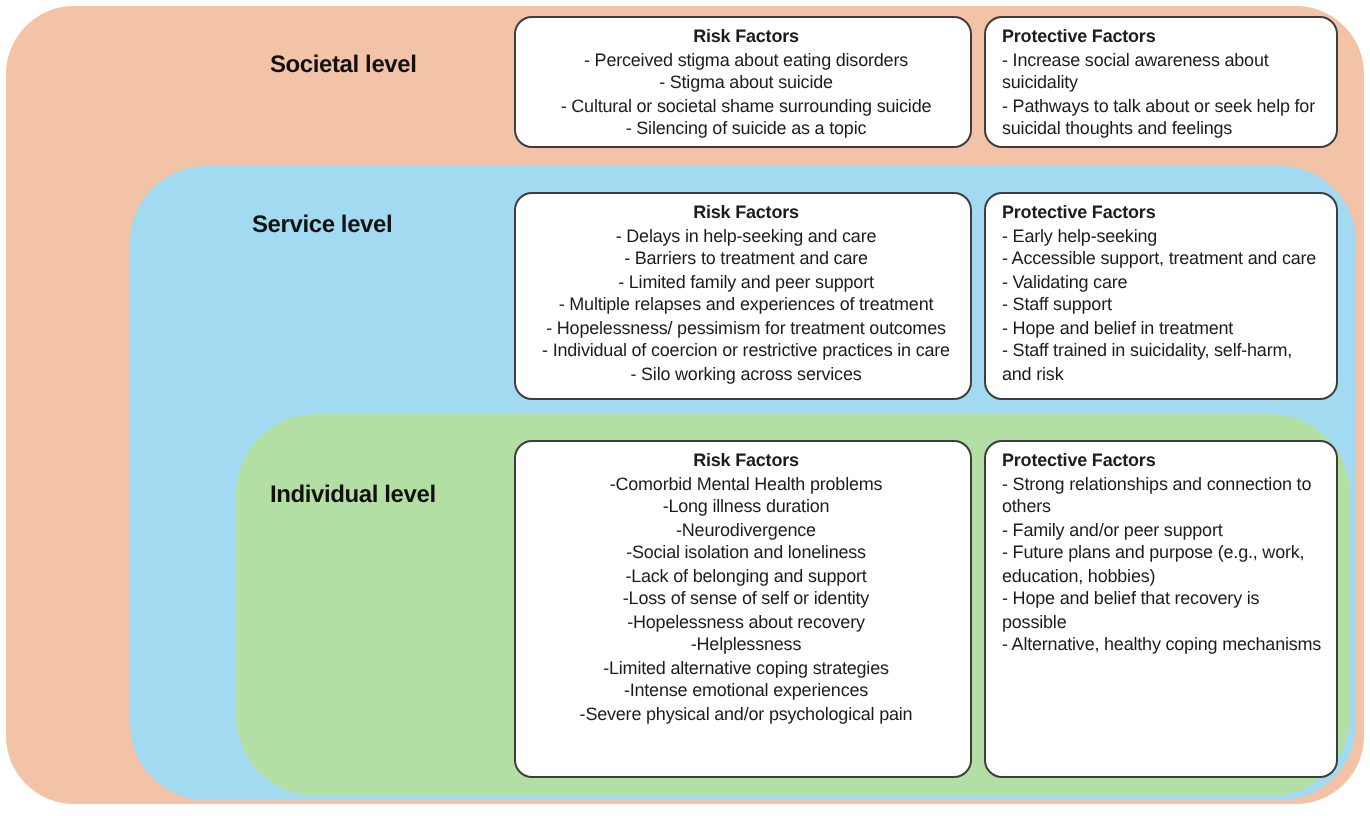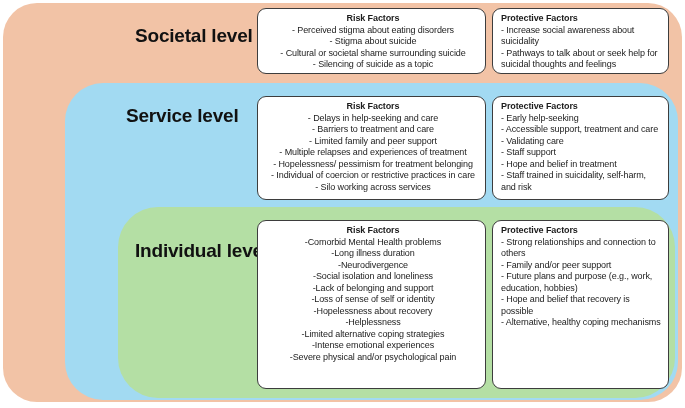--- a/index.html
+++ b/index.html
@@ -5,21 +5,21 @@
   html,body { margin:0; padding:0; background:#ffffff; }
   .diagram {
     position:relative; width:685px; height:408px; background:#ffffff;
     font-family:"Liberation Sans", sans-serif; overflow:hidden;
   }
   .layer { position:absolute; }
   .layer-societal   { left:3px;   top:3px;   width:679px; height:399px; border-radius:34px; }
   .layer-service    { left:65px;  top:83px;  width:613px; height:317px; border-radius:38px; }
   .layer-individual { left:118px; top:207px; width:557px; height:191px; border-radius:40px; }
   .level-label {
-    position:absolute; font-weight:bold; font-size:19px; color:#111;
+    position:absolute; font-weight:bold; font-size:12px; color:#111;
     letter-spacing:-0.2px; white-space:nowrap;text-align:center;
   }
   .label-societal   { left:135px; top:25px;  }
   .label-service    { left:126px; top:105px; }
   .label-individual { left:135px; top:240px; }
   .factor-box {
     position:absolute; box-sizing:border-box; background:#ffffff;
     border:1px solid #3d3d3d; border-radius:9px;
     padding:4px 5px 3px 8px;
     font-size:9px; line-height:11.5px; color:#1c1c1c; letter-spacing:-0.1px;
@@ -57,21 +57,21 @@
       <div class="box-item">- Increase social awareness about suicidality</div>
       <div class="box-item">- Pathways to talk about or seek help for suicidal thoughts and feelings</div>
     </div>
 
   <div class="factor-box col-risk row-service">
       <div class="box-title">Risk Factors</div>
       <div class="box-item">- Delays in help-seeking and care</div>
       <div class="box-item">- Barriers to treatment and care</div>
       <div class="box-item">- Limited family and peer support</div>
       <div class="box-item">- Multiple relapses and experiences of treatment</div>
-      <div class="box-item">- Hopelessness/ pessimism for treatment belonging</div>
+      <div class="box-item">- Hopelessness/ pessimism for treatment outcomes</div>
       <div class="box-item">- Individual of coercion or restrictive practices in care</div>
       <div class="box-item">- Silo working across services</div>
     </div>
   <div class="factor-box col-protective row-service">
       <div class="box-title">Protective Factors</div>
       <div class="box-item">- Early help-seeking</div>
       <div class="box-item">- Accessible support, treatment and care</div>
       <div class="box-item">- Validating care</div>
       <div class="box-item">- Staff support</div>
       <div class="box-item">- Hope and belief in treatment</div>

